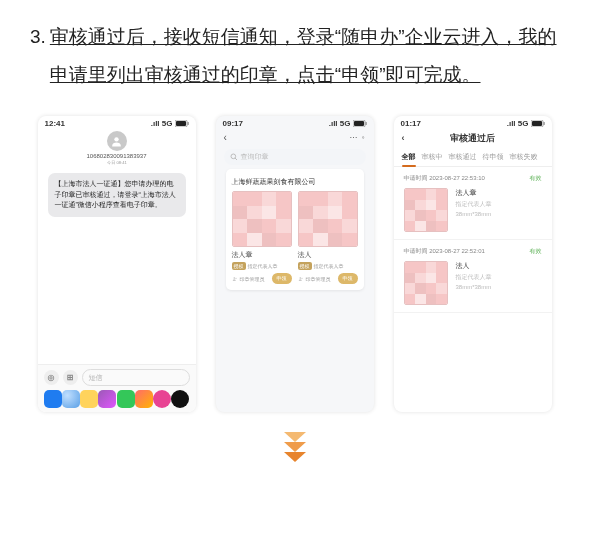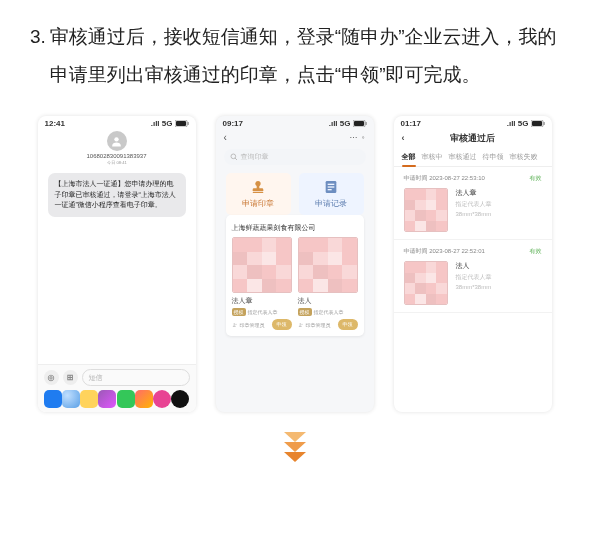--- a/index.html
+++ b/index.html
@@ -13,21 +13,21 @@
   .page{
     padding:18px 30px 30px 30px;
   }
   .instruction{
     font-size:19px;
     line-height:2;
     color:#222;
     display:flex;
   }
   .instruction .num{flex:0 0 auto;margin-right:4px;}
-  .instruction .txt{flex:1 1 auto;}
+  .instruction .txt{flex:1 1 auto;text-decoration:underline;}
   .phones{
     margin-top:22px;
     display:flex;
     justify-content:center;
     gap:20px;
   }
   .phone{
     width:158px;
     height:296px;
     border-radius:8px;
@@ -222,38 +222,20 @@
       </div>
       <div class="search-row">
         <div class="search-box">
           <svg width="8" height="8" viewBox="0 0 24 24" fill="none" stroke="#bdbdbd" stroke-width="3">
               <circle cx="10" cy="10" r="7"></circle>
               <line x1="15" y1="15" x2="21" y2="21"></line>
             </svg>
           <span>查询印章</span>
         </div>
       </div>
-      <div class="tabs">
-        <div class="tab">
-          <svg viewBox="0 0 24 24" fill="#d69145">
-              <path d="M12 3a4 4 0 014 4c0 1.5-.8 2.8-2 3.5V14h4a2 2 0 012 2v2H4v-2a2 2 0 012-2h4v-3.5A4 4 0 0112 3z"></path>
-              <rect x="4" y="19" width="16" height="2" rx="1"></rect>
-            </svg>
-          <span>申请印章</span>
-        </div>
-        <div class="tab alt">
-          <svg viewBox="0 0 24 24" fill="#6d8ec0">
-              <rect x="4" y="3" width="16" height="18" rx="2"></rect>
-              <rect x="7" y="7" width="10" height="2" fill="#eef4ff"></rect>
-              <rect x="7" y="11" width="10" height="2" fill="#eef4ff"></rect>
-              <rect x="7" y="15" width="6" height="2" fill="#eef4ff"></rect>
-            </svg>
-          <span>申请记录</span>
-        </div>
-      </div>
 
       <div class="company-card">
         <div class="company-name">上海鲜蔬蔬果刻食有限公司</div>
         <div class="seal-row">
           <div class="seal-item">
             <div class="seal-box">
                 <div class="mosaic">
                   <span></span>
                   <span></span>
                   <span></span>

